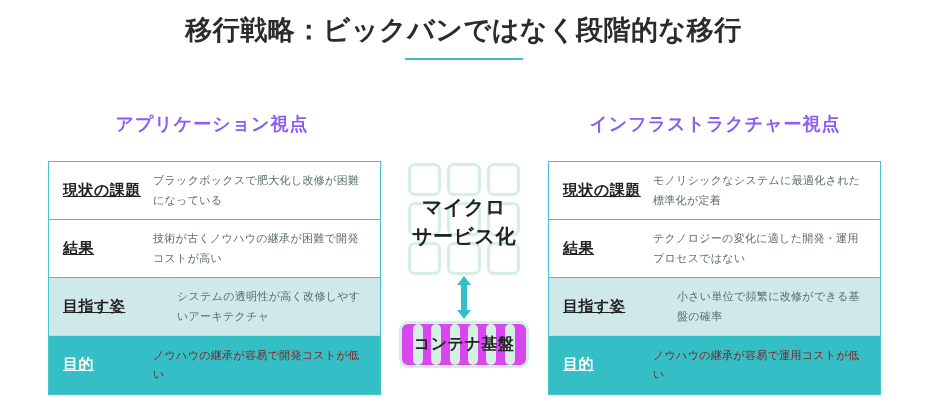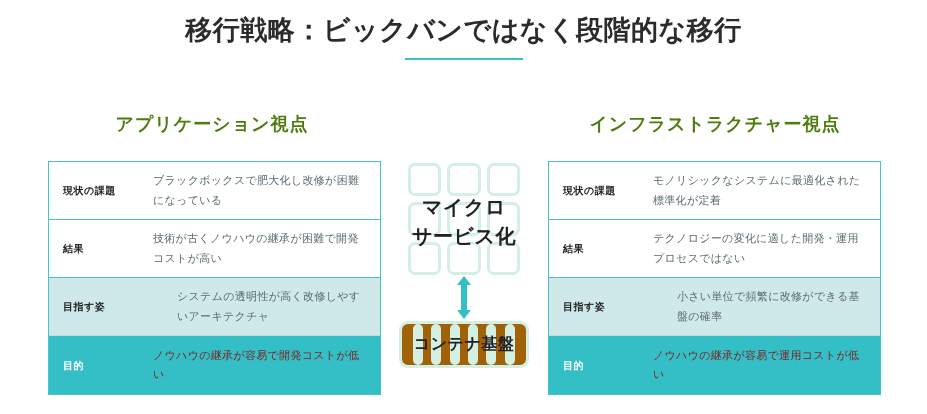--- a/index.html
+++ b/index.html
@@ -40,21 +40,21 @@
     background: #3bbfc0;
     margin: 10px auto 0 auto;
   }
 
   
   .col-head {
     position: absolute;
     top: 112px;
     font-size: 18px;
     font-weight: bold;
-    color: #4d7c0f;
+    color: #8b5cf6;
     letter-spacing: 1px;
     white-space: nowrap;
   }
   .col-head.left  { left: 0;   width: 424px; text-align: center; }
   .col-head.right { left: 503px; width: 424px; text-align: center; }
 
   
   .panel {
     position: absolute;
     top: 161px;
@@ -74,25 +74,26 @@
   .row:last-child { border-bottom: none; }
 
   .row.tint   { background: #cfe9ea; border-bottom-color: #bcdfe1; gap: 24px; }
   .row.accent { background: #34bfc6; border-bottom: none; justify-content: flex-end; }
 
   .cell-label {
     flex: 0 0 100px;
     display: flex;
     align-items: center;
     padding-left: 14px;
-    font-size: 10px;
+    font-size: 15px;
     font-weight: bold;
     color: #222222;
     letter-spacing: 0.5px;
     line-height: 1.3;
+    text-decoration: underline;
   }
   .row.accent .cell-label { color: #ffffff; }
 
   .cell-text {
     flex: 1 1 auto;
     display: flex;
     align-items: center;
     padding: 8px 12px 8px 4px;
     font-size: 11px;
     color: #5a6a70;
@@ -149,21 +150,21 @@
   }
 
   .container-box {
     position: absolute;
     left: 0;
     top: 158px;
     width: 130px;
     height: 47px;
     border: 3px solid #d3f0e2;
     border-radius: 9px;
-    background: #a16207;
+    background: #d946ef;
     overflow: hidden;
   }
   .bars {
     position: absolute;
     left: 0; top: 0;
     width: 100%; height: 100%;
     display: flex;
     justify-content: space-around;
     align-items: stretch;
     padding: 0 7px;

